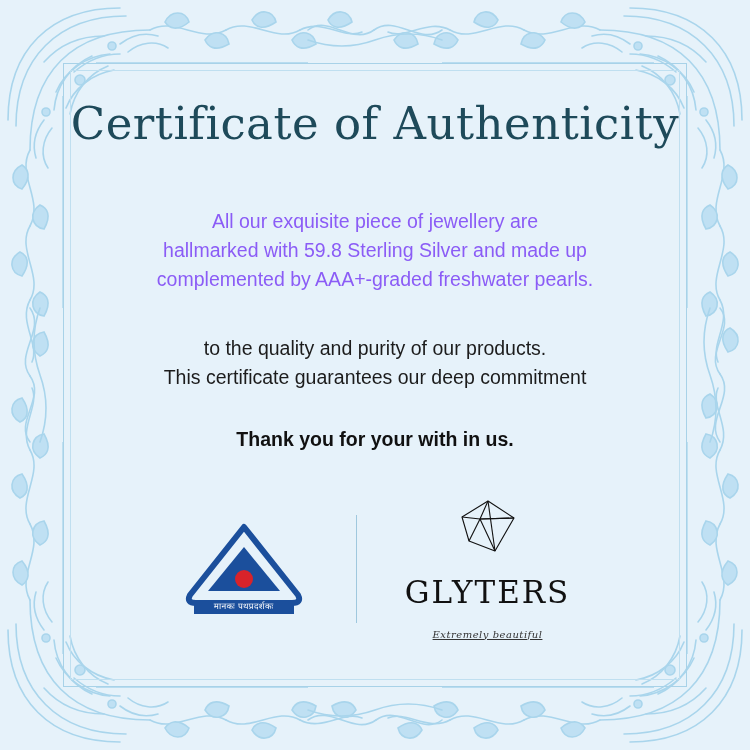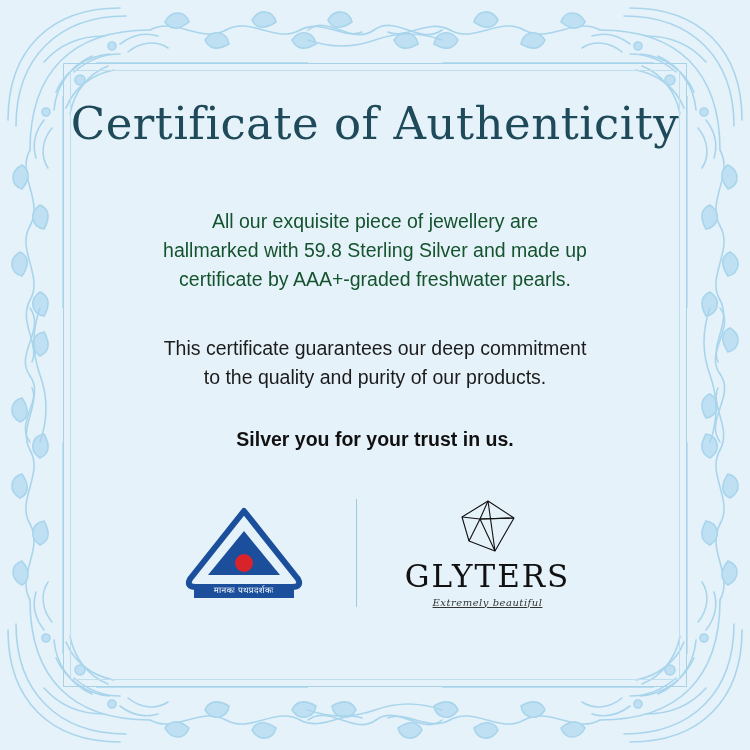--- a/index.html
+++ b/index.html
@@ -71,21 +71,21 @@
     letter-spacing: 0.5px;
     color: #1e4a5a;
     font-weight: 400;
     white-space: nowrap;
   }
 
   .body-block {
     margin-top: 60px;
     font-size: 19.5px;
     line-height: 1.48;
-    color: #14532d;
+    color: #8b5cf6;
     font-weight: 400;
     max-width: 560px;
   }
   .body-block .line { display: block; }
 
   .guarantee-block {
     margin-top: 40px;
     font-size: 19.5px;
     line-height: 1.48;
     color: #1c1c1c;
@@ -126,20 +126,21 @@
     width: 128px;
     height: 96px;
   }
   .bis-mark svg { display: block; }
 
   
   .glyters {
     display: flex;
     flex-direction: column;
     align-items: center;
+    gap: 16px;
   }
   .gem { margin-bottom: 4px; }
   .brand-name {
     font-family: "DejaVu Serif", "Liberation Serif", serif;
     font-size: 31px;
     letter-spacing: 2px;
     color: #111;
     line-height: 1;
   }
   .brand-tagline {
@@ -232,29 +233,29 @@
 
   <div class="inner-frame"></div>
 
   <div class="content">
 
     <div class="cert-title">Certificate of Authenticity</div>
 
     <div class="body-block">
       <span class="line">All our exquisite piece of jewellery are</span>
       <span class="line">hallmarked with 59.8 Sterling Silver and made up</span>
-      <span class="line">certificate by AAA+-graded freshwater pearls.</span>
+      <span class="line">complemented by AAA+-graded freshwater pearls.</span>
     </div>
 
     <div class="guarantee-block">
+      <span class="line">to the quality and purity of our products.</span>
       <span class="line">This certificate guarantees our deep commitment</span>
-      <span class="line">to the quality and purity of our products.</span>
     </div>
 
-    <div class="thanks">Silver you for your trust in us.</div>
+    <div class="thanks">Thank you for your with in us.</div>
 
     <div class="logos">
 
       <div class="logo-cell">
         <div class="bis-mark">
           <svg width="128" height="96" viewBox="0 0 128 96" xmlns="http://www.w3.org/2000/svg">
 
             <path d="M64 6 L118 74 Q122 82 112 82 L16 82 Q6 82 10 74 Z" fill="none" stroke="#1b4f9c" stroke-width="6" stroke-linejoin="round"></path>
 
             <path d="M64 26 L100 70 L28 70 Z" fill="#1b4f9c"></path>

